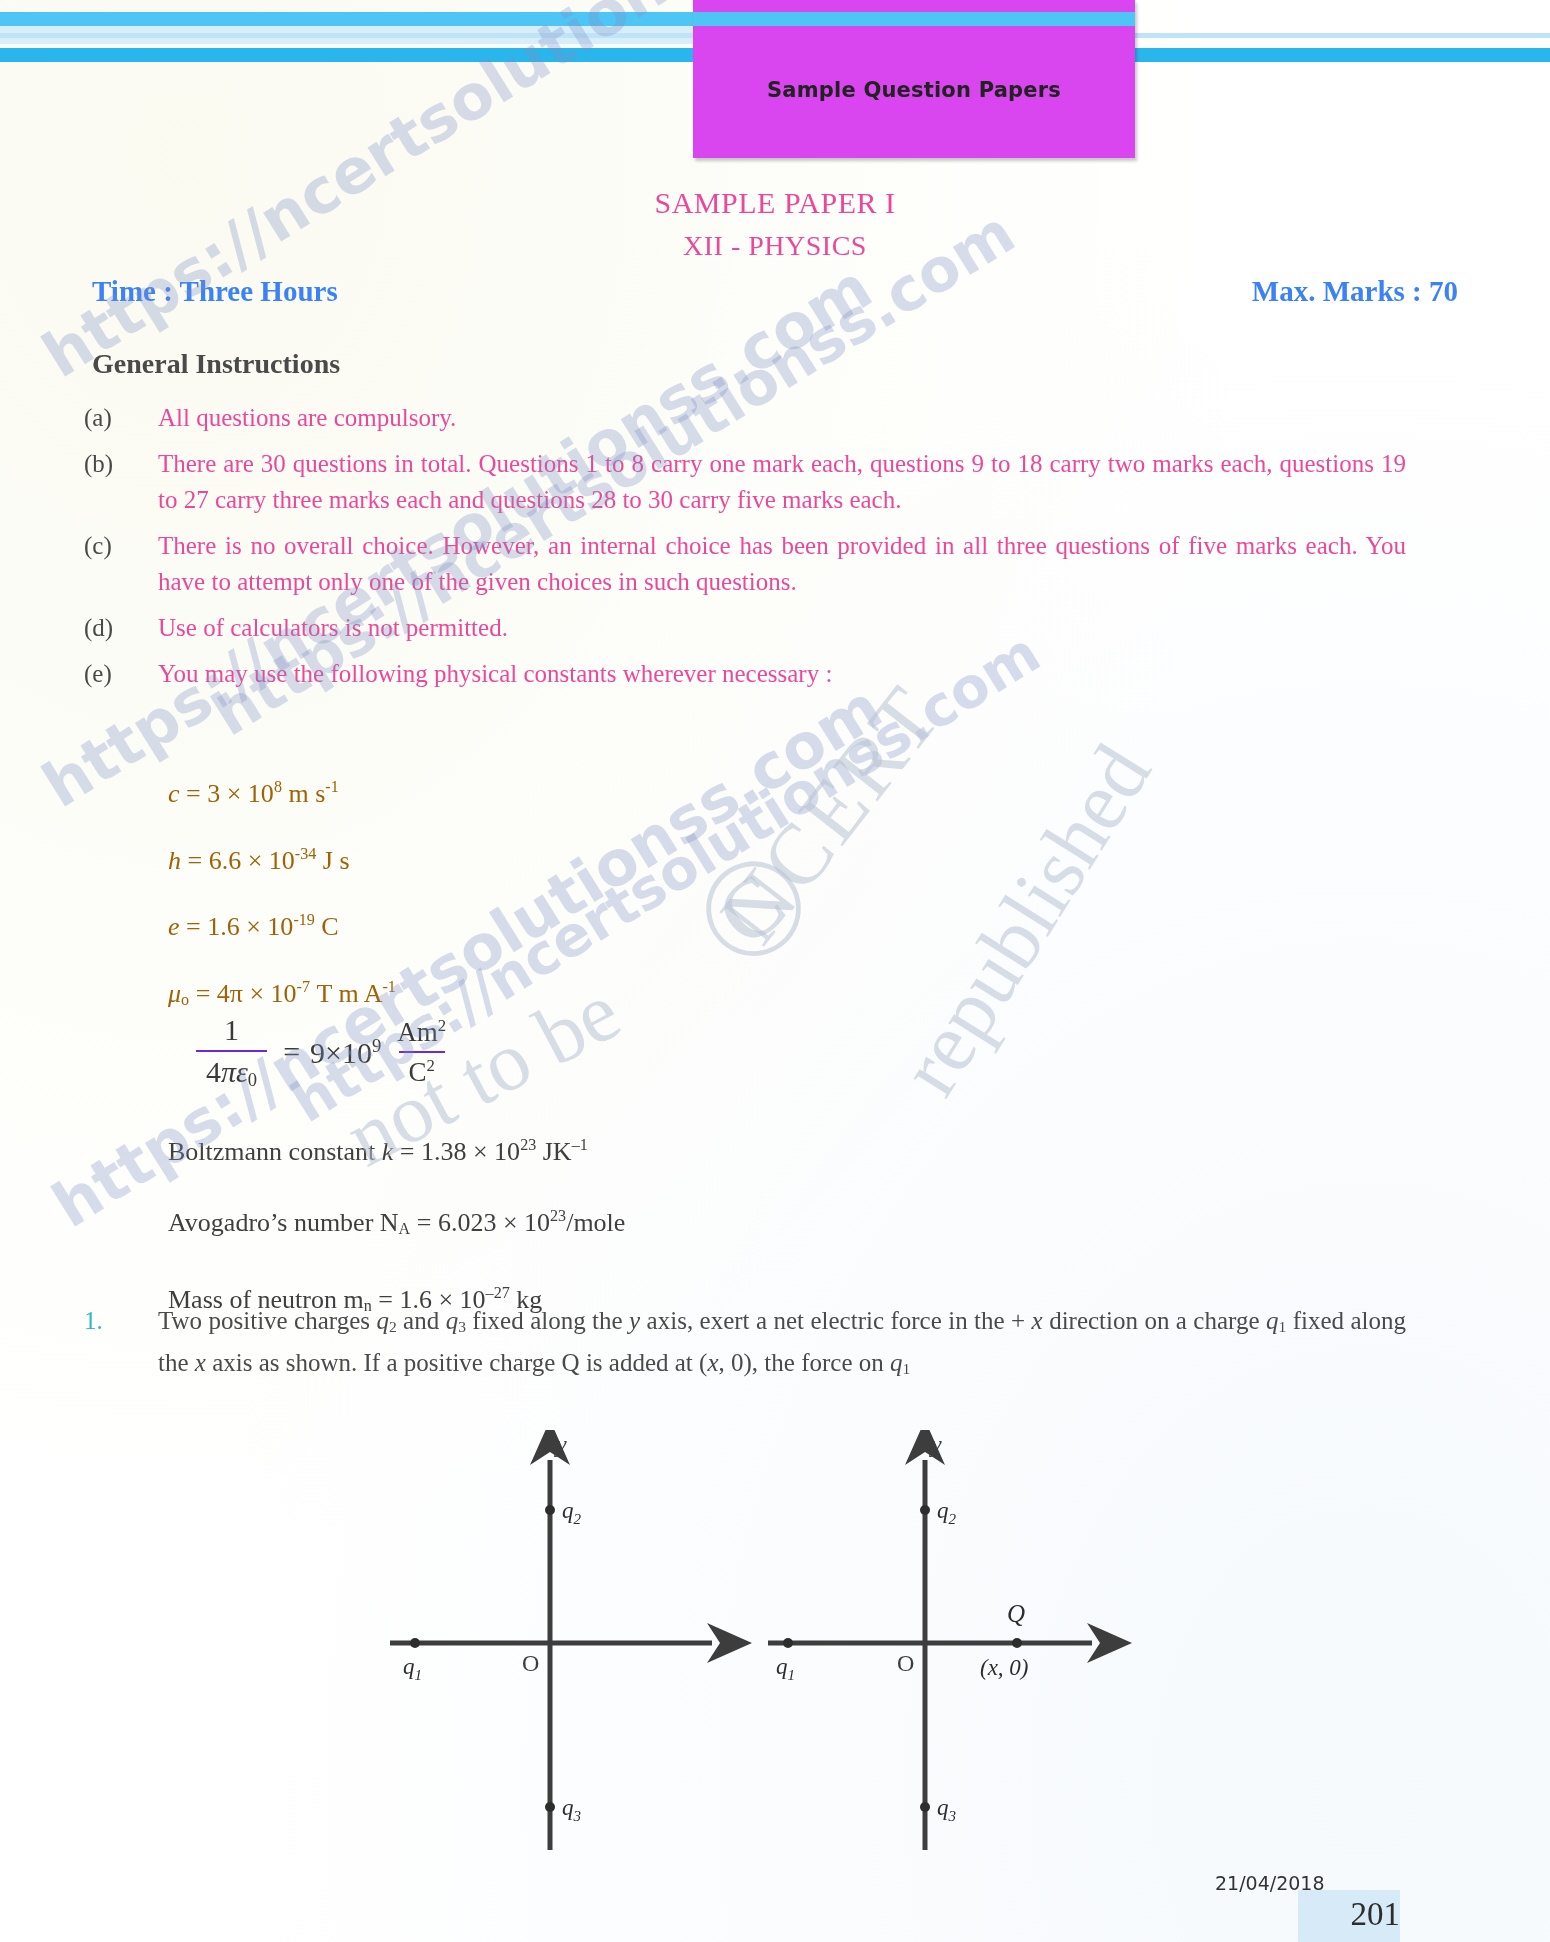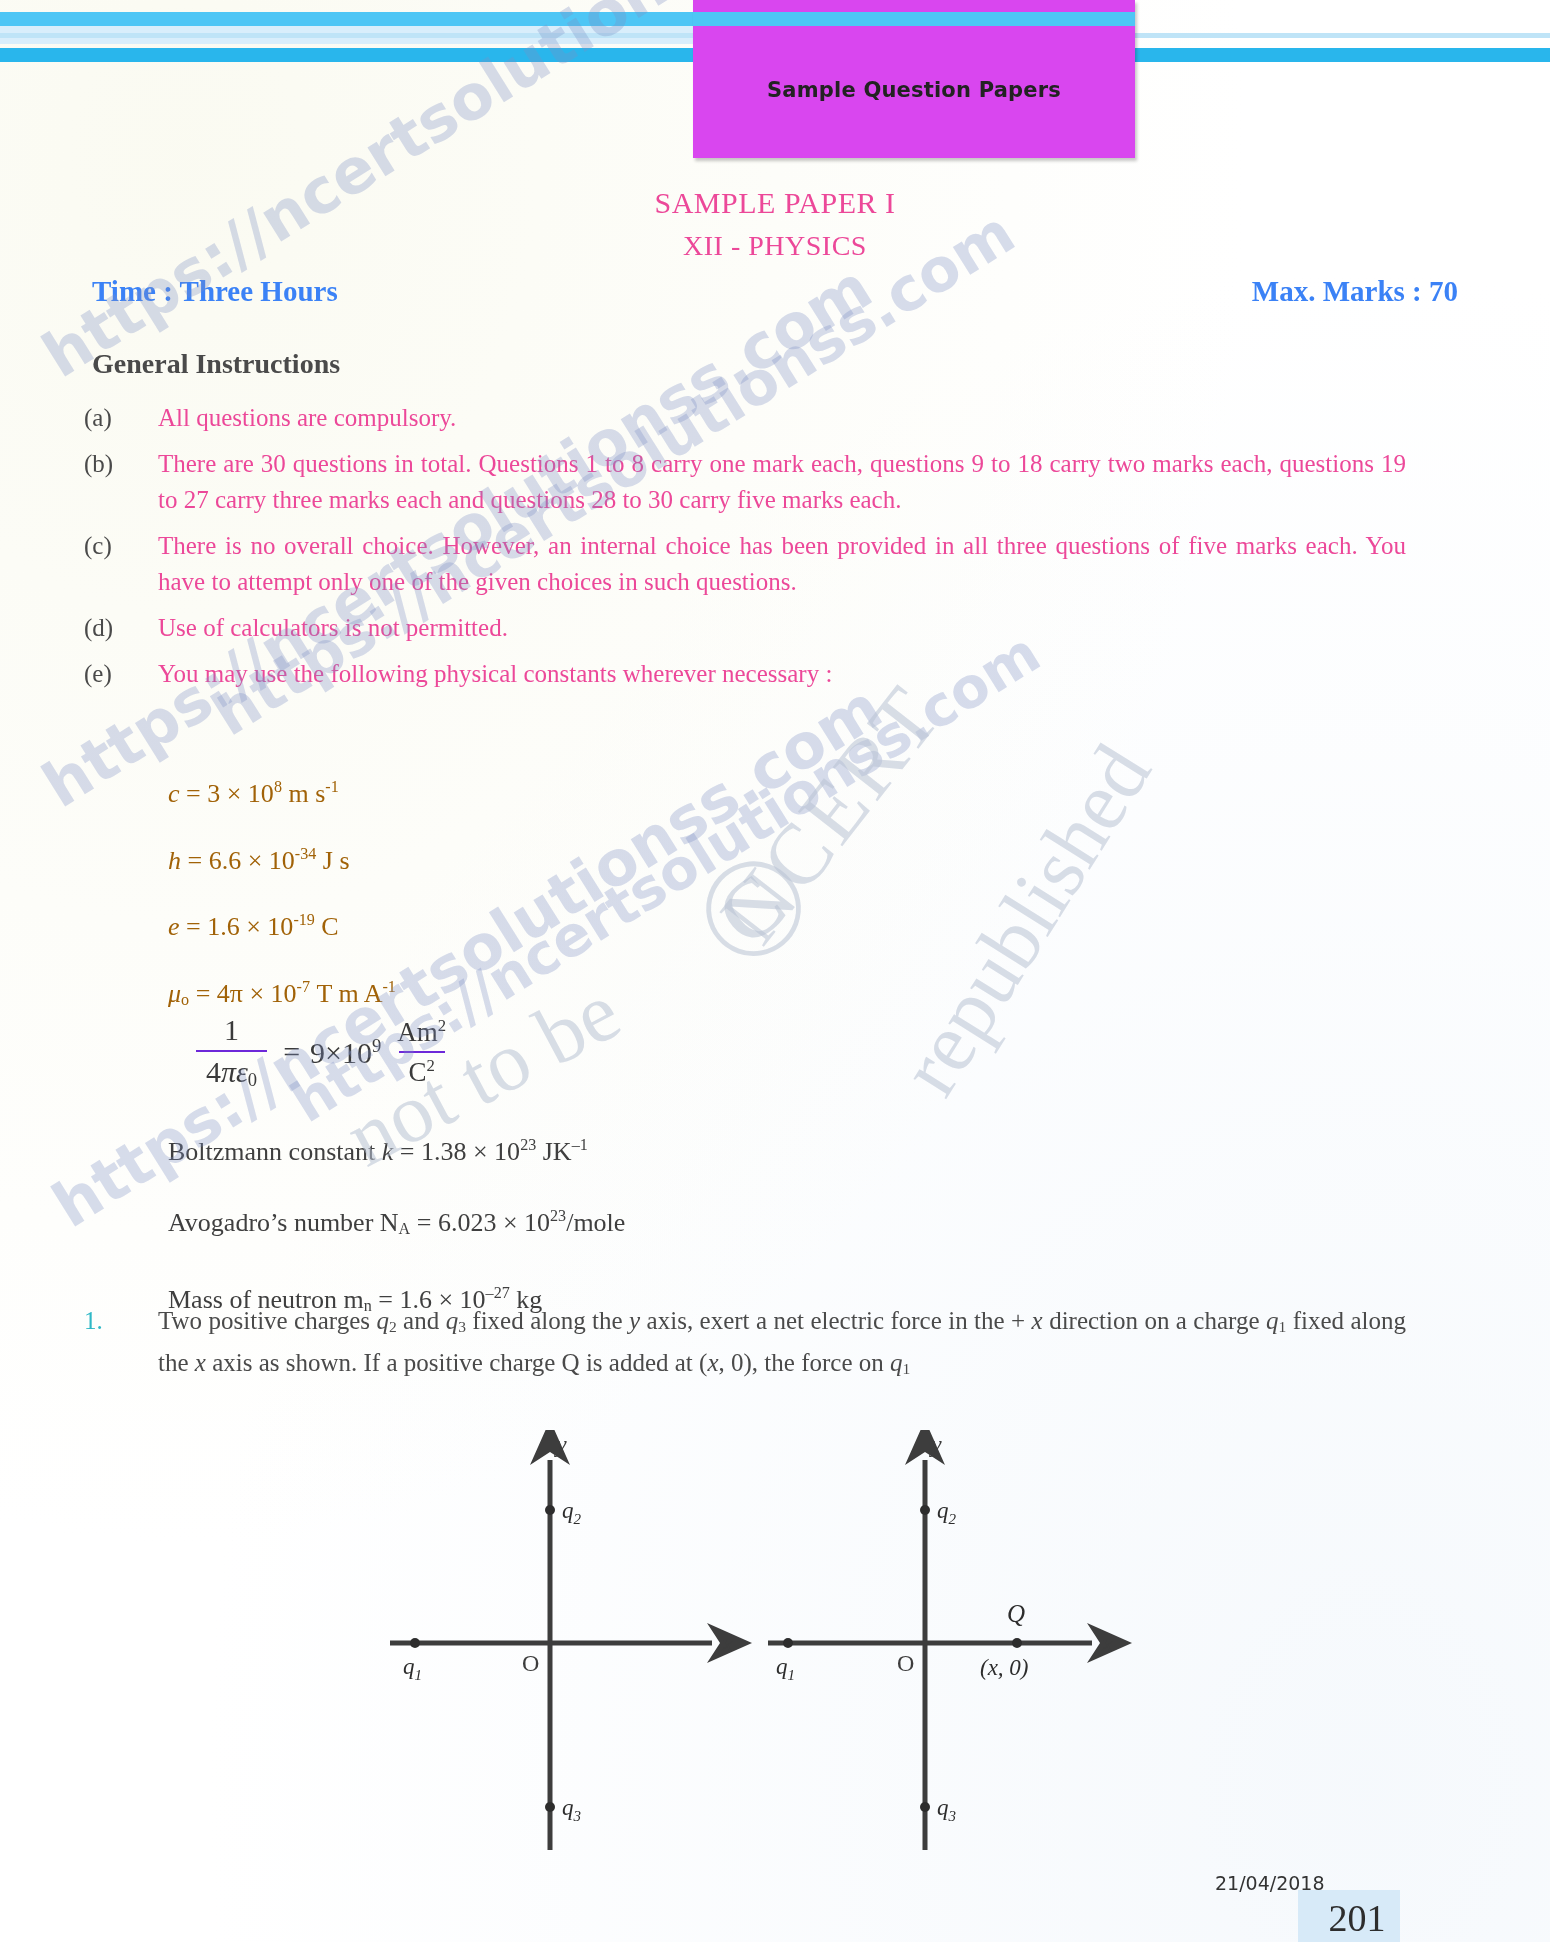--- a/index.html
+++ b/index.html
@@ -309,23 +309,23 @@
     top: 1890px;
     width: 102px;
     height: 52px;
     background: #d7eaf8;
     z-index: 8;
   }
   .footer-page span {
     position: absolute;
     left: 16px; right: 0;
     top: 6px;
-    text-align: center;
+    text-align: right;
     font-family: "Liberation Serif", serif;
-    font-size: 38px;
+    font-size: 33px;
     color: #2d2d2d;
   }
 </style>
 </head>
 <body>
 
 <div class="page-tint"></div>
 
 <div class="topbar-wrap">
   <div class="bar-a"></div>

